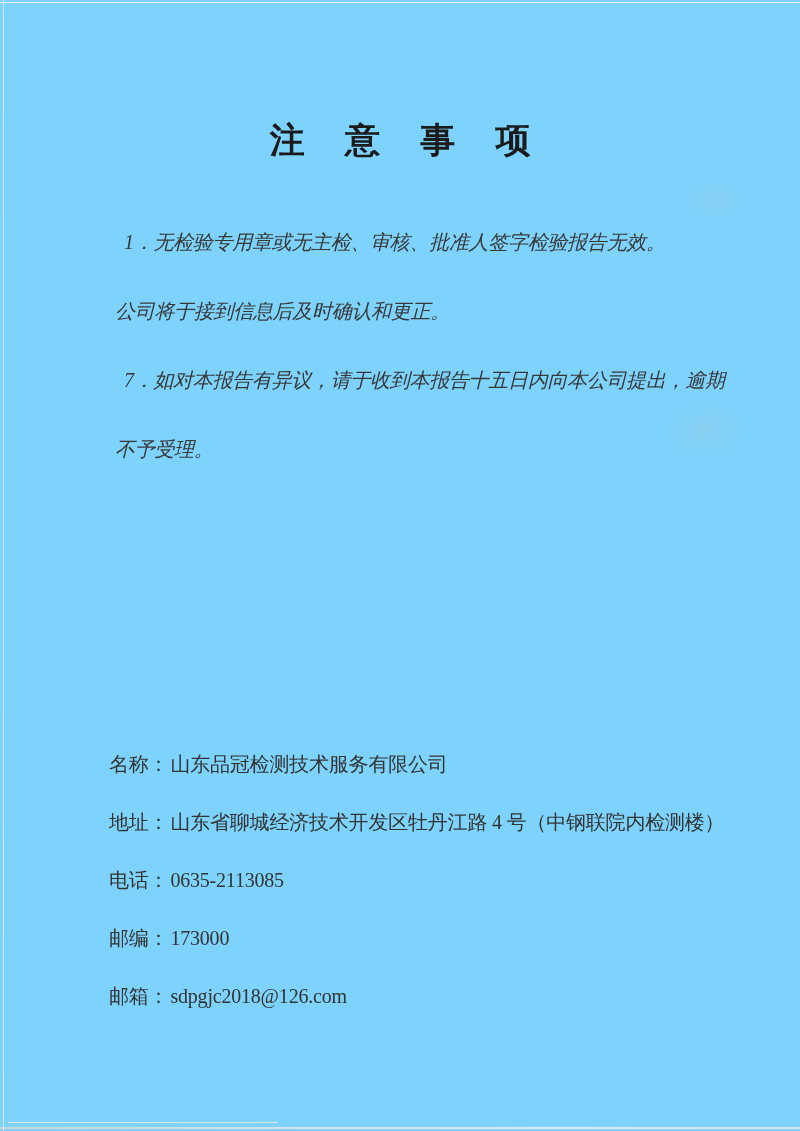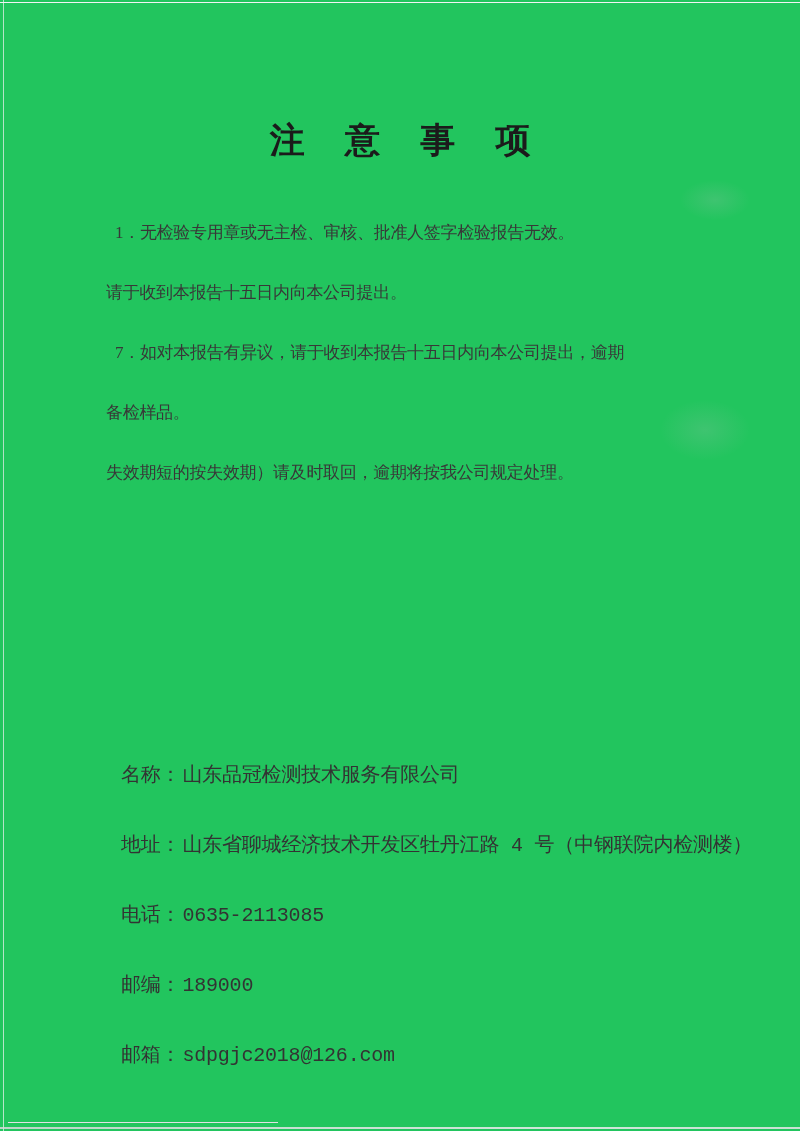--- a/index.html
+++ b/index.html
@@ -4,21 +4,21 @@
 <style>
   html, body {
     margin: 0;
     padding: 0;
     background: #ffffff;
   }
   .page {
     position: relative;
     width: 800px;
     height: 1131px;
-    background: #22c55e;
+    background: #7dd3fc;
     overflow: hidden;
     font-family: "Liberation Serif", "DejaVu Serif", serif;
     color: #353535;
   }
   
   .edge-bottom {
     position: absolute;
     left: 0;
     bottom: 2px;
     width: 100%;
@@ -73,71 +73,70 @@
     white-space: nowrap;
   }
 
   .notes {
     position: absolute;
     top: 199px;
     left: 98px;
     right: 60px;
   }
   .notes .line {
-    margin: 8px;
+    margin: 17px;
     height: 52px;
     line-height: 52px;
-    font-size: 17px;
+    font-size: 20px;
     letter-spacing: -0.3px;
     white-space: nowrap;
     color: #383838;
+    font-style: italic;
   }
   .notes .line.item { padding-left: 9px; }
 
   .contact {
     position: absolute;
     top: 733px;
     left: 105px;
     right: 60px;
   }
   .contact .row {
-    margin: 16px;
+    margin: 4px;
     height: 54px;
     line-height: 54px;
     font-size: 20px;
     letter-spacing: -0.2px;
     white-space: nowrap;
     color: #333333;
-    font-family: Liberation Mono, monospace;
   }
   .contact .row .value { padding-left: 2px; }
 </style>
 </head>
 <body>
 
 <div class="page">
 
   <div class="edge-top"></div>
   <div class="edge-left"></div>
   <div class="smudge s1"></div>
   <div class="smudge s2"></div>
 
   <h1 class="doc-title">注 意 事 项</h1>
 
   <div class="notes">
     <p class="line item">1．无检验专用章或无主检、审核、批准人签字检验报告无效。</p>
-    <p class="line cont">请于收到本报告十五日内向本公司提出。</p>
+    <p class="line cont">公司将于接到信息后及时确认和更正。</p>
     <p class="line item">7．如对本报告有异议，请于收到本报告十五日内向本公司提出，逾期</p>
-    <p class="line cont">备检样品。</p>
-    <p class="line cont">失效期短的按失效期）请及时取回，逾期将按我公司规定处理。</p>
+    <p class="line cont">不予受理。</p>
   </div>
 
   <div class="contact">
     <p class="row"><span class="label">名称：</span><span class="value">山东品冠检测技术服务有限公司</span></p>
     <p class="row"><span class="label">地址：</span><span class="value">山东省聊城经济技术开发区牡丹江路 4 号（中钢联院内检测楼）</span></p>
     <p class="row"><span class="label">电话：</span><span class="value">0635-2113085</span></p>
-    <p class="row"><span class="label">邮编：</span><span class="value">189000</span></p>
+    <p class="row"><span class="label">邮编：</span><span class="value">173000</span></p>
     <p class="row"><span class="label">邮箱：</span><span class="value">sdpgjc2018@126.com</span></p>
   </div>
 
   <div class="edge-bottom-2"></div>
   <div class="edge-bottom"></div>
 </div>
 
 </body></html>

